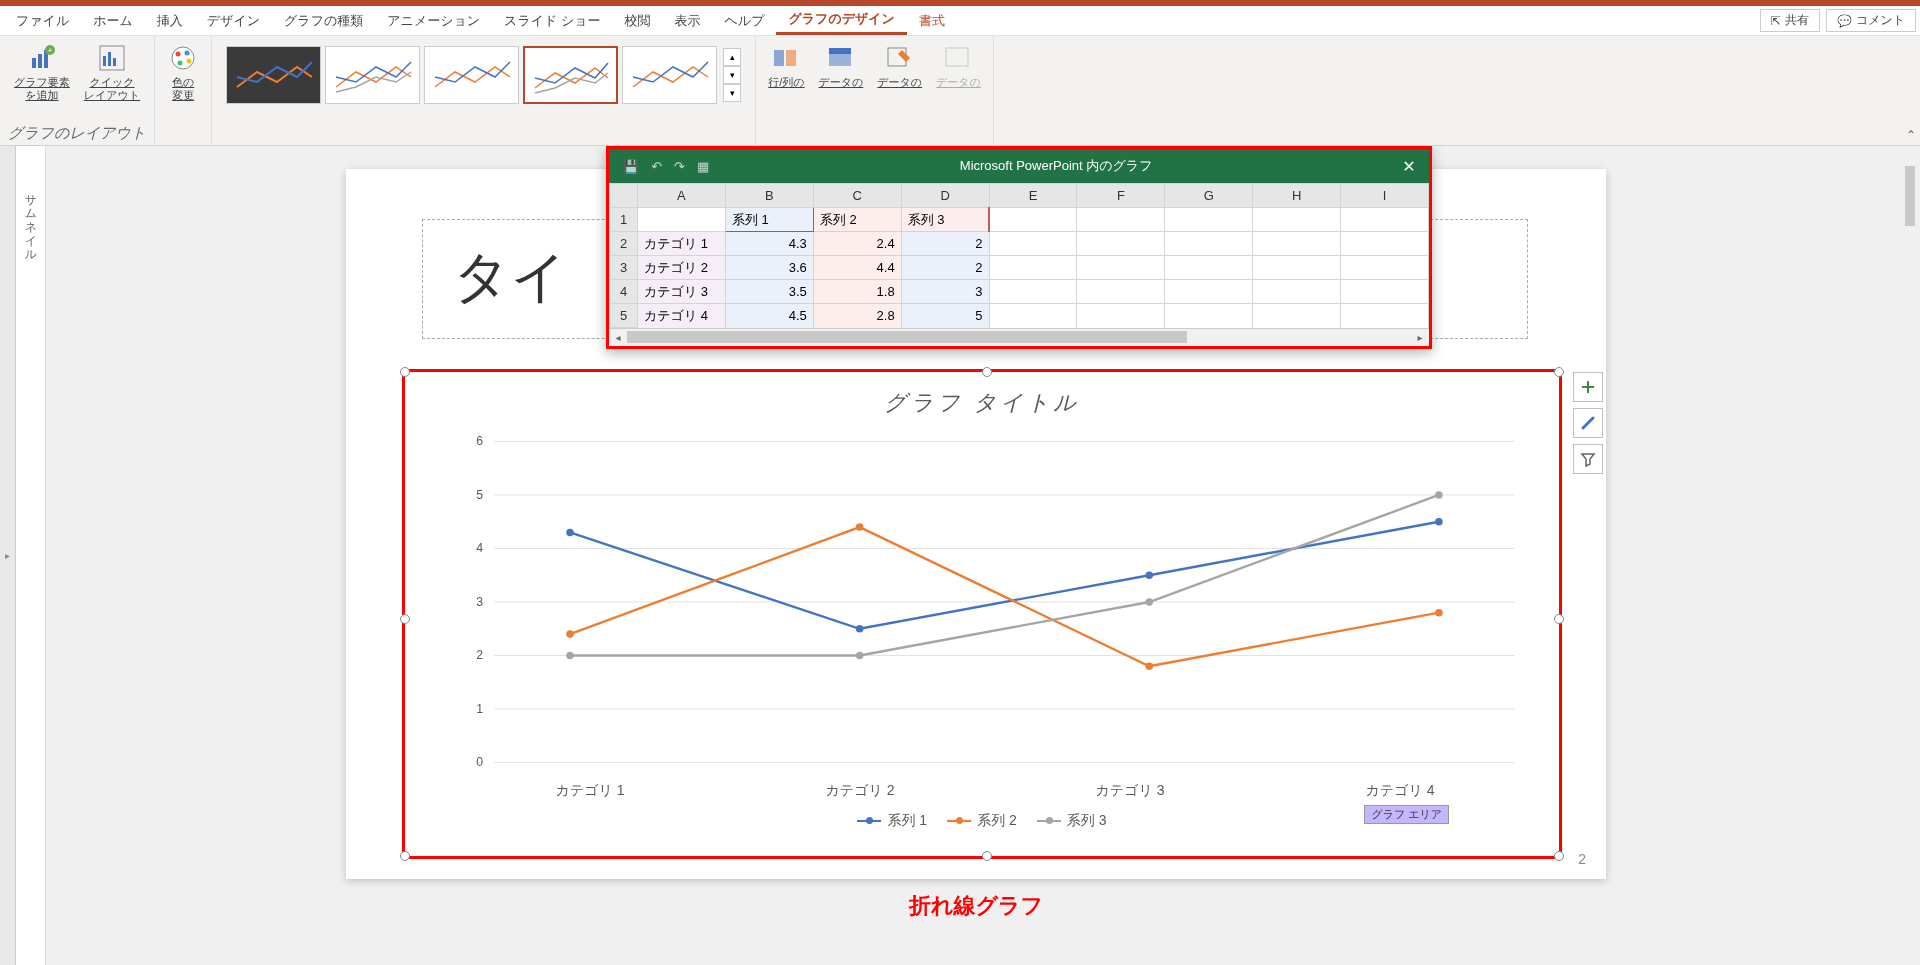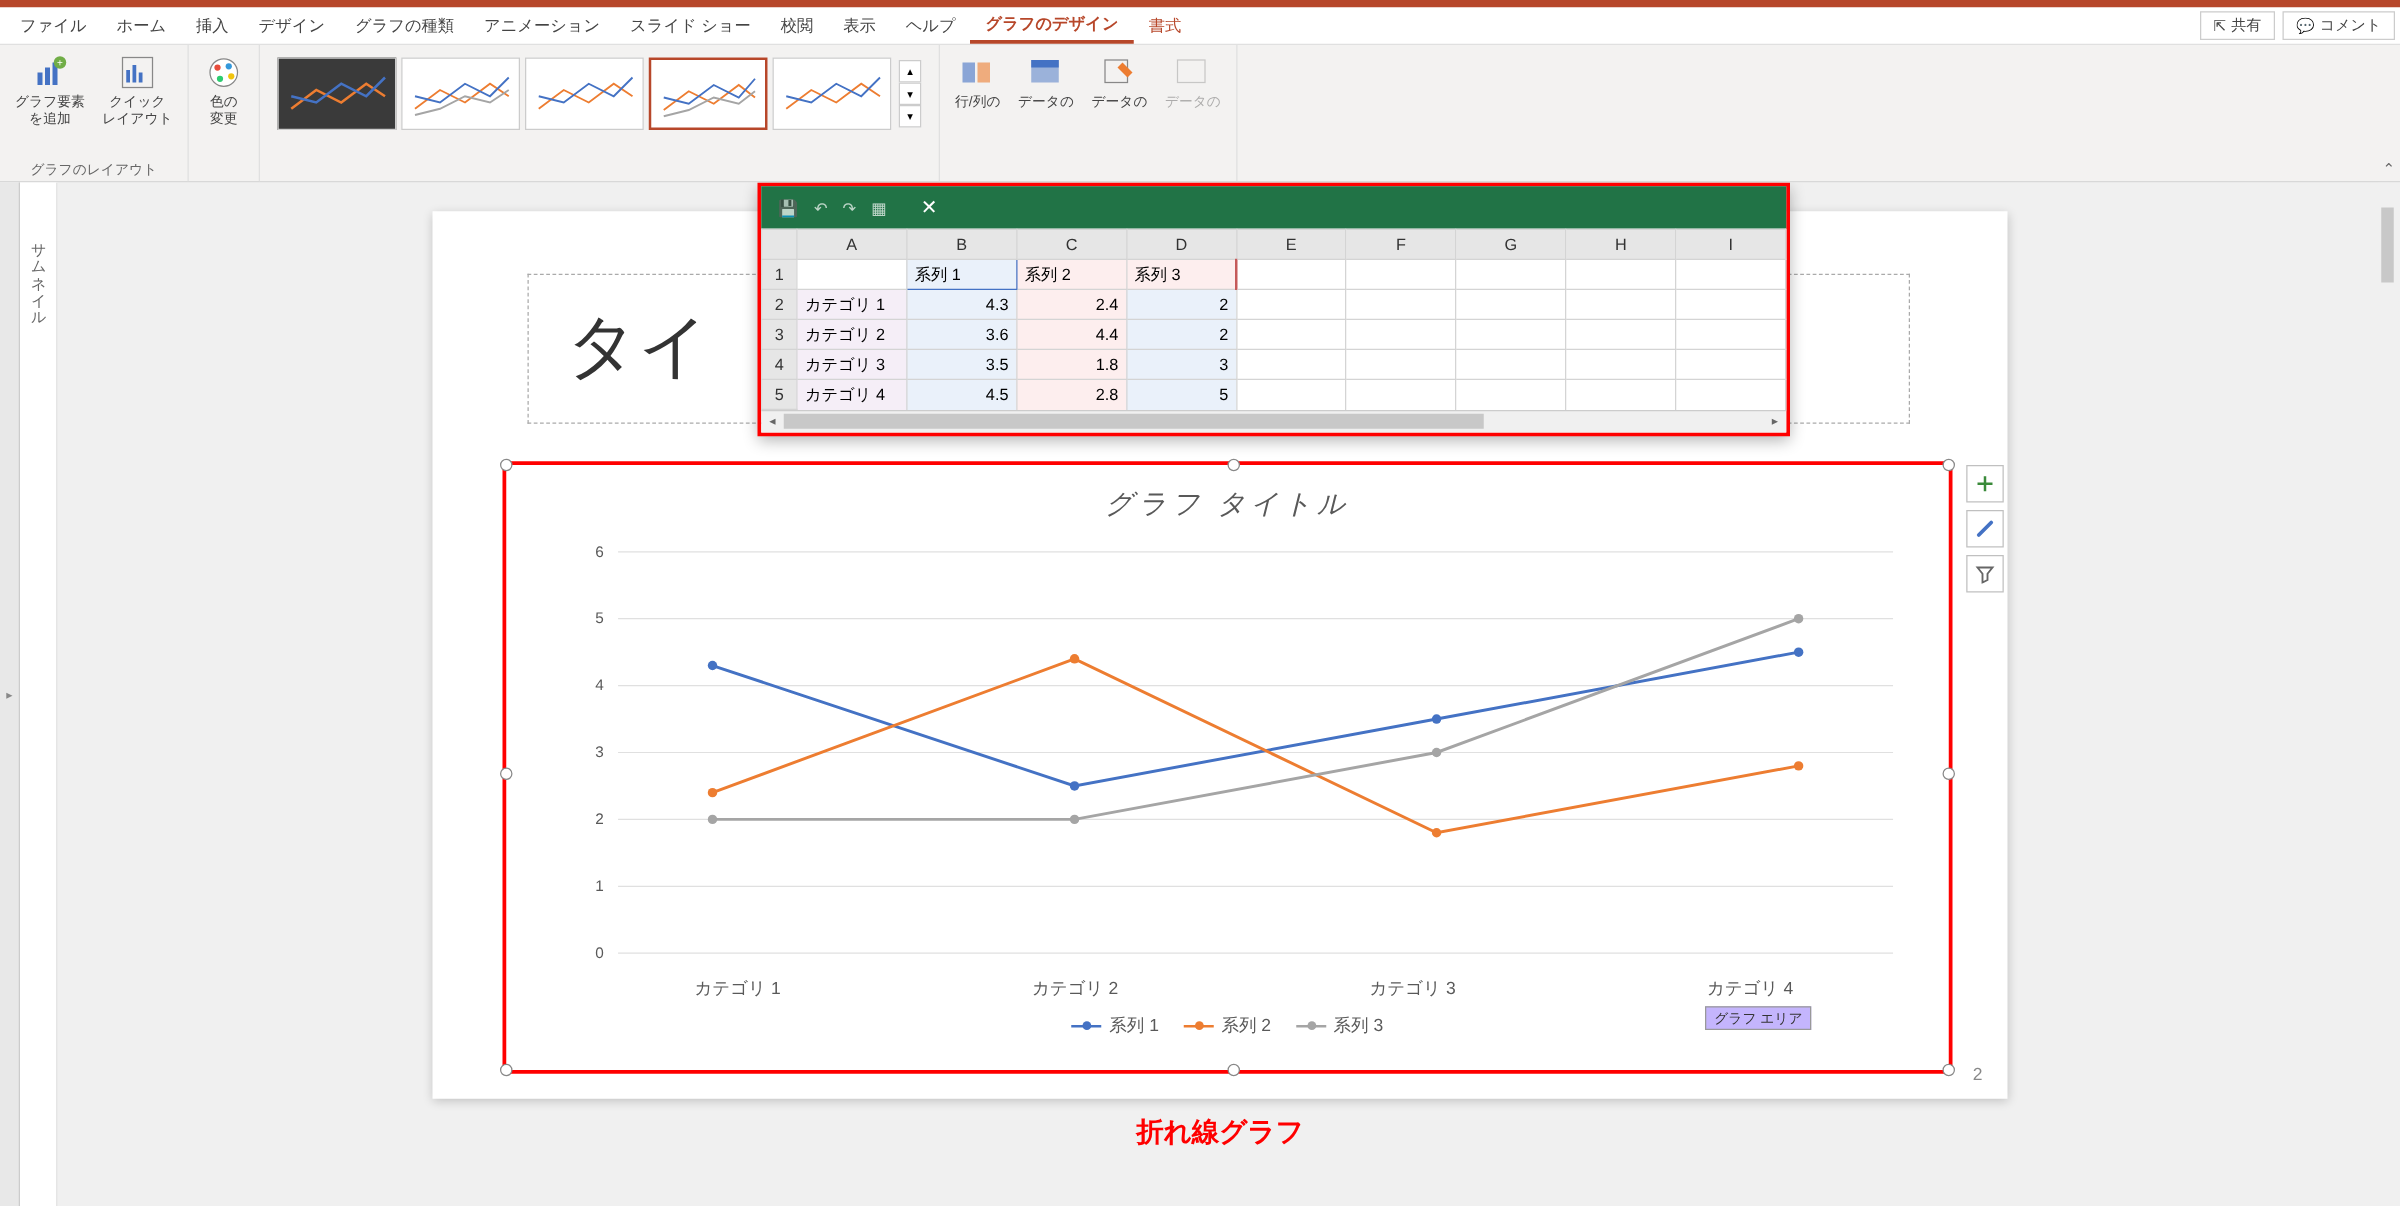--- a/index.html
+++ b/index.html
@@ -13,24 +13,24 @@
 .menutabs .tab { padding: 4px 12px; color: #444; cursor: pointer; }
 .menutabs .tab.active { color: #b7472a; border-bottom: 3px solid #b7472a; font-weight: 600; }
 .menutabs .tab.context { color: #b7472a; }
 .menutabs .spacer { flex: 1; }
 .menutabs .rightbtn { border: 1px solid #ccc; padding: 2px 10px; margin-left: 6px; color: #444; font-size: 12px; display: flex; align-items: center; gap: 4px; }
 
 
 .ribbon { height: 110px; background: #f3f2f1; display: flex; border-bottom: 1px solid #d0d0d0; }
 .rgroup { display: flex; flex-direction: column; align-items: center; justify-content: space-between; padding: 4px 8px 2px; border-right: 1px solid #e0e0e0; }
 .rgroup .icons { display: flex; gap: 6px; align-items: flex-start; flex: 1; }
-.rgroup .glabel { font-size: 11px; color: #666; padding-top: 2px; }
+.rgroup .glabel { font-size: 15px; color: #666; padding-top: 2px; font-style: italic; }
 .ricon { display: flex; flex-direction: column; align-items: center; font-size: 11px; color: #444; padding: 2px 4px; cursor: pointer; }
 .ricon .ico { width: 32px; height: 32px; display: flex; align-items: center; justify-content: center; }
-.ricon .lbl { text-align: center; line-height: 1.2; margin-top: 2px; }
+.ricon .lbl { text-align: center; line-height: 1.2; margin-top: 2px; text-decoration: underline; }
 
 
 .gallery { display: flex; gap: 4px; padding: 6px; align-items: center; }
 .gthumb { width: 95px; height: 58px; border: 1px solid #ccc; background: #fff; position: relative; cursor: pointer; }
 .gthumb.dark { background: #3a3a3a; }
 .gthumb.sel { border: 2px solid #b7472a; }
 .gscroll { display: flex; flex-direction: column; margin-left: 2px; }
 .gscroll div { width: 18px; height: 18px; border: 1px solid #ccc; background: #fff; font-size: 9px; text-align: center; line-height: 16px; cursor: pointer; }
 
 
@@ -364,20 +364,21 @@
     </div>
 
     <div class="datawin">
       <div class="dwhead">
         <div class="qat">
           <span>💾</span>
           <span>↶</span>
           <span>↷</span>
           <span>▦</span>
         </div>
+        <div class="dtitle">Microsoft PowerPoint 内のグラフ</div>
         <div class="close">✕</div>
       </div>
       <table id="datagrid">
           <tbody>
             <tr>
               <th class="rowh"></th>
               <th class="colh">A</th>
               <th class="colh">B</th>
               <th class="colh">C</th>
               <th class="colh">D</th>

